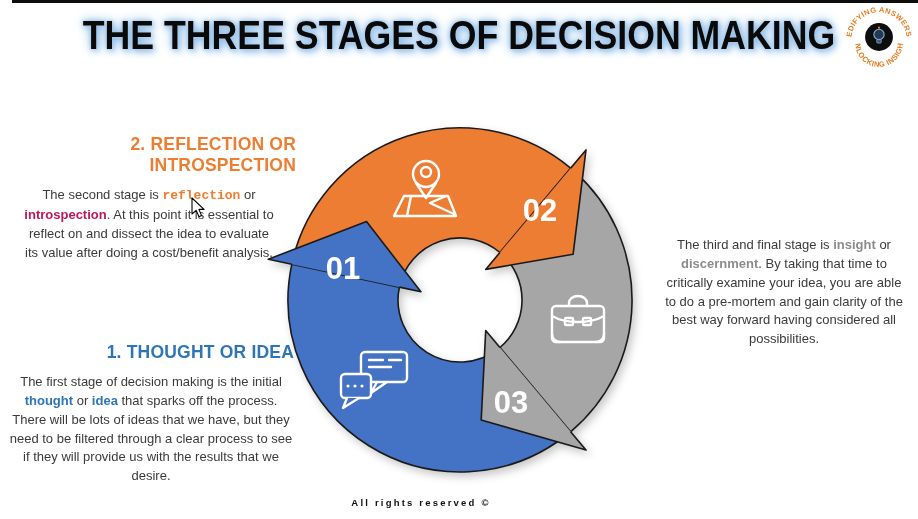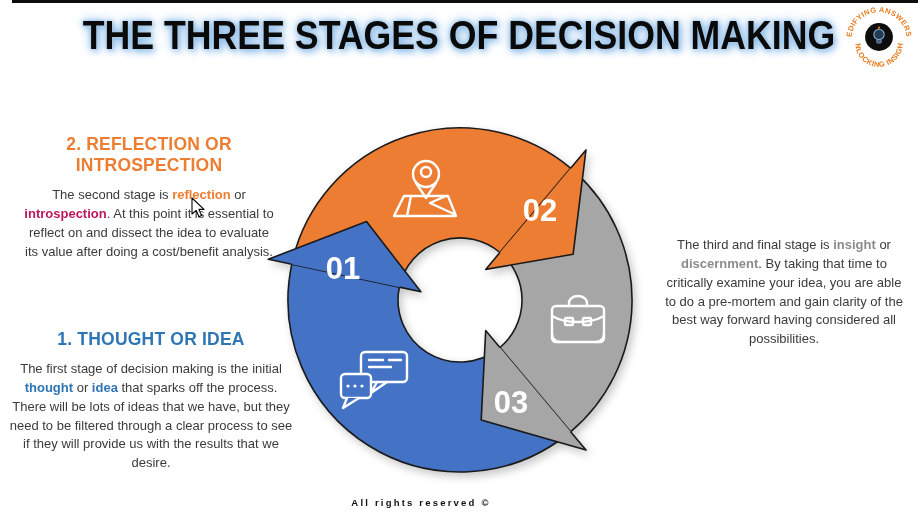--- a/index.html
+++ b/index.html
@@ -5,26 +5,26 @@
   html,body{margin:0;padding:0;background:#ffffff;}
   .slide{position:relative;width:918px;height:519px;background:#ffffff;overflow:hidden;
          font-family:"Liberation Sans",sans-serif;}
   .top-rule{position:absolute;left:12px;top:0;width:906px;height:3px;background:#0d0d0d;}
   .title{position:absolute;left:0;top:12px;width:918px;text-align:center;
          font-size:41px;font-weight:bold;color:#0a0a0a;letter-spacing:0px;
          transform:scaleX(0.87);transform-origin:50% 50%;
          text-shadow:0 0 2px #bcd8f0,0 0 6px #8ab9e6,0 0 12px #8ab9e6,3px 3px 7px #a9cbec;}
   .logo{position:absolute;left:846px;top:4px;width:66px;height:66px;}
   .sec{position:absolute;text-align:center;}
-  .sec h2{margin:0 0 10px 0;font-size:17.5px;font-weight:bold;letter-spacing:0.2px;}
+  .sec h2{margin:0 0 10px 0;font-size:17.5px;font-weight:bold;letter-spacing:0.2px;text-align:right;}
   .sec p{margin:0 auto;font-size:13px;line-height:1.45;color:#3b3b3b;}
   .sec-reflection{left:2px;top:134px;width:294px;}
   .sec-reflection h2{color:#ED7D31;}
   .sec-reflection p{width:252px;}
-  .sec-thought{left:8px;top:329px;width:286px;}
+  .sec-thought{left:8px;top:342px;width:286px;}
   .sec-thought h2{color:#2E75B6;}
   .sec-thought p{width:286px;}
   .sec-insight{left:656px;top:236px;width:256px;}
   .sec-insight h2{color:#7F7F7F;}
   .sec-insight p{width:248px;text-align:center;}
   .cycle{position:absolute;left:265px;top:105px;width:390px;height:390px;
          filter:drop-shadow(3px 4px 4px rgba(0,0,0,0.22));}
   .arr{stroke:#1a1a1a;stroke-width:1.6;stroke-linejoin:round;}
   .headfill{stroke:none;}
   .headline{fill:none;stroke:#1a1a1a;stroke-width:1.6;stroke-linejoin:round;}
@@ -61,21 +61,21 @@
     <circle cx="32" cy="32" r="13.5" fill="#0d0d0d"></circle>
     <g>
       <circle cx="32" cy="29.5" r="5" fill="#223a52" stroke="#8fb4d8" stroke-width="1"></circle>
       <rect x="29.8" y="34.5" width="4.4" height="3.4" rx="1" fill="#3d567a" stroke="#8fb4d8" stroke-width="0.7"></rect>
       <circle cx="32" cy="23" r="1.1" fill="#E87B1E" stroke="none"></circle>
     </g>
   </svg>
 
   <section class="sec sec-reflection">
     <h2>2. REFLECTION OR INTROSPECTION</h2>
-    <p><span>The second stage is </span><span style="font-weight: bold; color: rgb(237, 125, 49);">reflection</span><span> or </span><span style="font-weight: bold; color: #be185d;">introspection</span><span>. At this point it is essential to reflect on and dissect the idea to evaluate its value after doing a cost/benefit analysis.</span></p>
+    <p><span>The second stage is </span><span style="font-weight: bold; color: rgb(237, 125, 49); font-family: Liberation Mono, monospace;">reflection</span><span> or </span><span style="font-weight: bold; color: #be185d;">introspection</span><span>. At this point it is essential to reflect on and dissect the idea to evaluate its value after doing a cost/benefit analysis.</span></p>
   </section>
 
   <section class="sec sec-thought">
     <h2>1. THOUGHT OR IDEA</h2>
     <p><span>The first stage of decision making is the initial </span><span style="font-weight: bold; color: rgb(46, 117, 182);">thought</span><span> or </span><span style="font-weight: bold; color: rgb(46, 117, 182);">idea</span><span> that sparks off the process. There will be lots of ideas that we have, but they need to be filtered through a clear process to see if they will provide us with the results that we desire.</span></p>
   </section>
 
   <section class="sec sec-insight">
     <p><span>The third and final stage is </span><span style="font-weight: bold; color: rgb(140, 140, 140);">insight</span><span> or </span><span style="font-weight: bold; color: rgb(140, 140, 140);">discernment</span><span>. By taking that time to critically examine your idea, you are able to do a pre-mortem and gain clarity of the best way forward having considered all possibilities.</span></p>
   </section>

